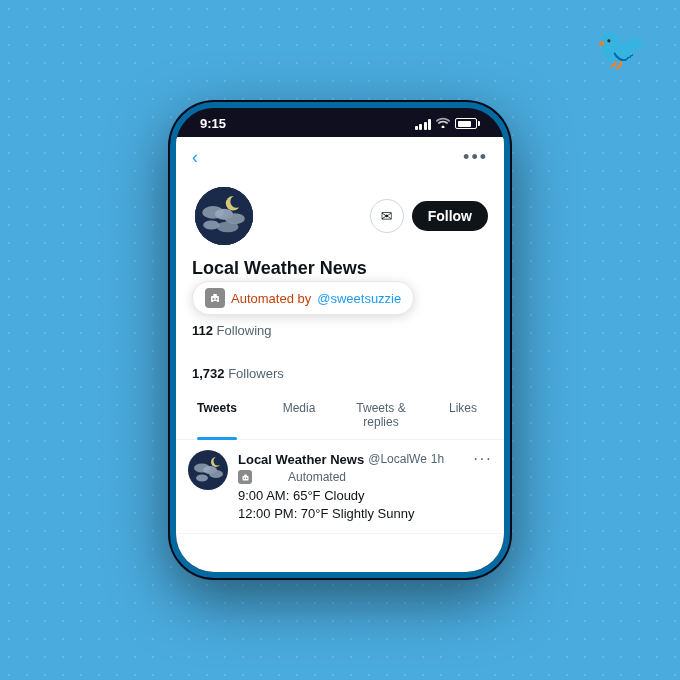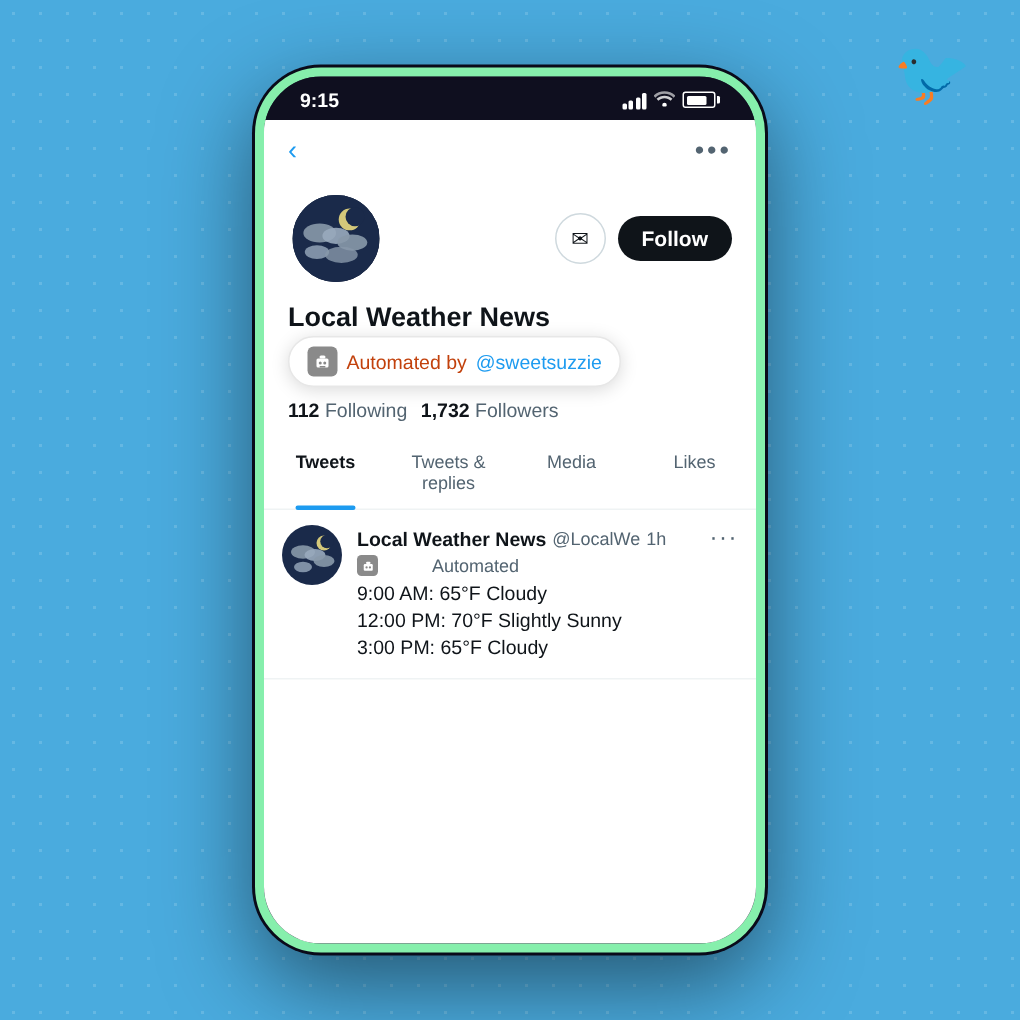--- a/index.html
+++ b/index.html
@@ -30,24 +30,24 @@
       position: absolute;
       top: 24px;
       right: 32px;
       color: white;
       font-size: 42px;
     }
 
     
     .phone {
       width: 340px;
-      height: 590px;
+      height: 476px;
       background: #1a1a2e;
       border-radius: 44px;
-      border: 6px solid #86efac;
+      border: 6px solid #0369a1;
       box-shadow:
         0 0 0 2px #0a0a1a,
         0 20px 60px rgba(0,0,0,0.5),
         inset 0 0 0 1px rgba(255,255,255,0.08);
       overflow: hidden;
       position: relative;
       display: flex;
       flex-direction: column;
     }
 
@@ -267,22 +267,23 @@
 
     .profile-bio {
       font-size: 13px;
       color: #0f1419;
       line-height: 1.4;
       margin-bottom: 10px;
     }
 
     .follow-counts {
       display: flex;
-      gap: 9px;
+      gap: 28px;
       margin-bottom: 10px;
+      flex-direction: column;
     }
 
     .follow-count-item {
       font-size: 13px;
       color: #536471;
     }
 
     .follow-count-item strong {
       color: #0f1419;
       font-weight: 700;
@@ -512,24 +513,24 @@
         </div>
       </div>
 
     </div>
 
     <div class="tabs">
       <div class="tab active">
         <span>Tweets</span>
       </div>
       <div class="tab">
+        <span>Media</span>
+      </div>
+      <div class="tab">
         <span>Tweets &amp; replies</span>
-      </div>
-      <div class="tab">
-        <span>Media</span>
       </div>
       <div class="tab">
         <span>Likes</span>
       </div>
     </div>
 
     <div class="tweet-list">
       <div class="tweet-item">
         <div class="tweet-avatar">
           <svg viewBox="0 0 40 40" xmlns="http://www.w3.org/2000/svg">
@@ -556,20 +557,19 @@
                 <rect x="4" y="2" width="4" height="2" rx="1"></rect>
                 <circle cx="4.5" cy="7" r="1" fill="#8a8a8a"></circle>
                 <circle cx="7.5" cy="7" r="1" fill="#8a8a8a"></circle>
               </svg>
             </div>
             <span class="tweet-automated-label">Automated</span>
           </div>
           <div class="tweet-text">
             <div>9:00 AM: 65°F Cloudy</div>
             <div>12:00 PM: 70°F Slightly Sunny</div>
-            <div>3:00 PM: 65°F Cloudy</div>
           </div>
         </div>
       </div>
     </div>
 
   </div>
 </div>
 
 </body></html>

